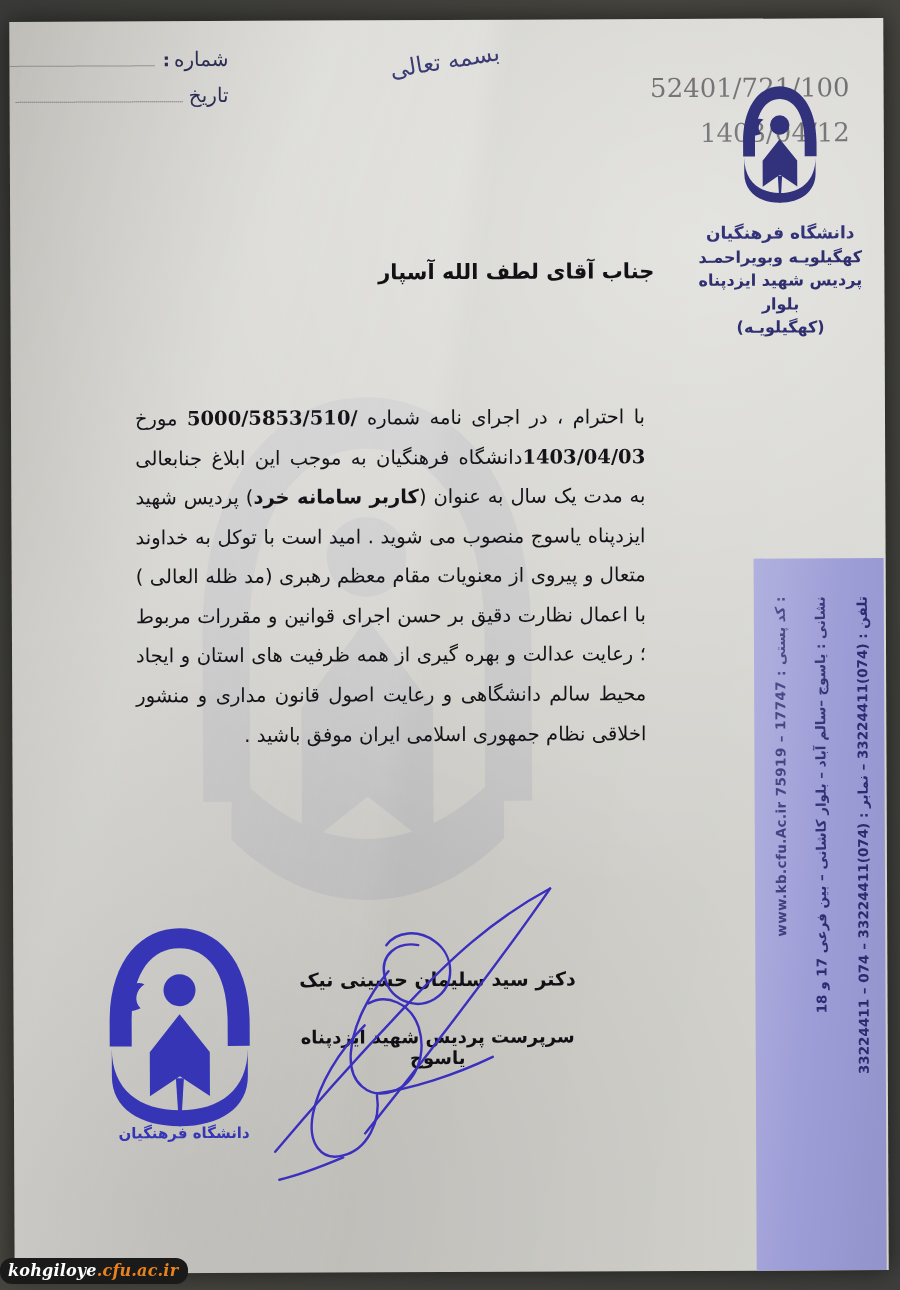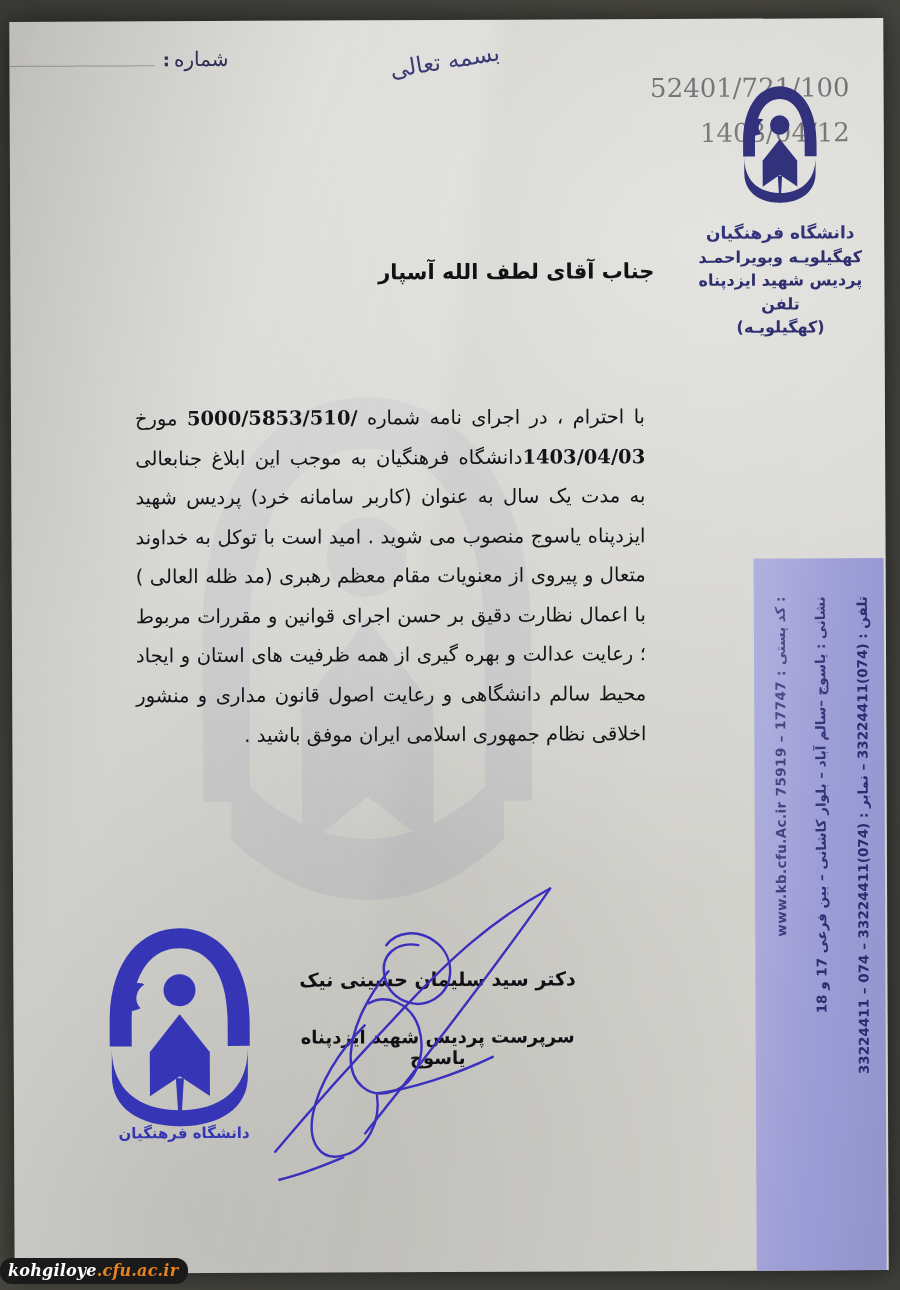--- a/index.html
+++ b/index.html
@@ -110,21 +110,21 @@
 
   
   #body{
     position:absolute;z-index:6;
     right:calc(900px - 660px);left:150px;top:378px;width:510px;
     text-align:justify;text-align-last:right;
     font-size:19.5px;line-height:2.03;color:#131318;
     letter-spacing:.1px;
   }
   #body p{margin:0 0 0 0;}
-  #body b{font-weight:normal;}
+  #body b{font-weight:bold;}
   .ltr-num{direction:ltr;unicode-bidi:embed;font-family:"DejaVu Serif","Liberation Serif",serif;font-weight:bold;}
 
   
   #sigblock{
     position:absolute;z-index:7;right:290px;top:948px;width:320px;
     text-align:center;color:#111115;
   }
   #sig-name{font-size:19px;font-weight:bold;letter-spacing:.3px;}
   #sig-title{font-size:18px;font-weight:bold;margin-top:36px;letter-spacing:.2px;}
 
@@ -192,20 +192,24 @@
                C140 224 120 232 100 232 C80 232 60 224 42 206 Z" fill="#3a3a7a"></path>
     </svg>
   </div>
 
   <div id="glare"></div>
 
   <div class="hdr" id="hdr-block">
     <div class="hdr-row" id="row-num">
       <span class="hdr-label">شماره</span>
       <span class="hdr-colon">:</span>
+      <span class="hdr-dots"></span>
+    </div>
+    <div class="hdr-row" id="row-date">
+      <span class="hdr-label">تاریخ</span>
       <span class="hdr-dots"></span>
     </div>
   </div>
   <div class="hdr-val" id="val-num">52401/721/100</div>
   <div class="hdr-val" id="val-date">1403/04/12</div>
 
   <div id="basmala">بسمه تعالی</div>
 
   <div id="letterhead">
     <div class="mark">
@@ -216,21 +220,21 @@
         <path d="M100 118 L132 158 L132 206 L100 184 L68 206 L68 158 Z" fill="#32327c"></path>
         <path d="M34 152 C34 196 62 218 100 218 C138 218 166 196 166 152 L166 182
                  C166 216 138 236 100 236 C62 236 34 216 34 182 Z" fill="#32327c"></path>
         <path d="M96 186 L104 186 L101 236 L99 236 Z" fill="#32327c"></path>
         <path d="M44 104 C44 86 58 76 70 82 C60 88 58 100 66 108 C56 112 44 114 44 104 Z" fill="#32327c"></path>
       </svg>
     </div>
     <div id="lh-uni">دانشگاه فرهنگیان</div>
     <div class="lh-line">کهگیلویـه وبویراحمـد</div>
     <div class="lh-line">پردیس شهید ایزدپناه</div>
-    <div class="lh-line">تلفن</div>
+    <div class="lh-line">بلوار</div>
     <div class="lh-line">(کهگیلویـه)</div>
   </div>
 
   <div id="recipient">جناب آقای لطف الله آسپار</div>
 
   <div id="body">
     <p>با احترام ، در اجرای نامه شماره <span class="ltr-num">5000/5853/510/</span> مورخ <span class="ltr-num">1403/04/03</span>دانشگاه فرهنگیان به موجب این ابلاغ جنابعالی به مدت یک سال به عنوان (<b>کاربر سامانه خرد</b>) پردیس شهید ایزدپناه یاسوج منصوب می شوید . امید است با توکل به خداوند متعال و پیروی از معنویات مقام معظم رهبری (مد ظله العالی ) با اعمال نظارت دقیق بر حسن اجرای قوانین و مقررات مربوط ؛ رعایت عدالت و بهره گیری از همه ظرفیت های استان و ایجاد محیط سالم دانشگاهی و رعایت اصول قانون مداری و منشور اخلاقی نظام جمهوری اسلامی ایران موفق باشید .</p>
   </div>
 
   <div id="sigblock">

